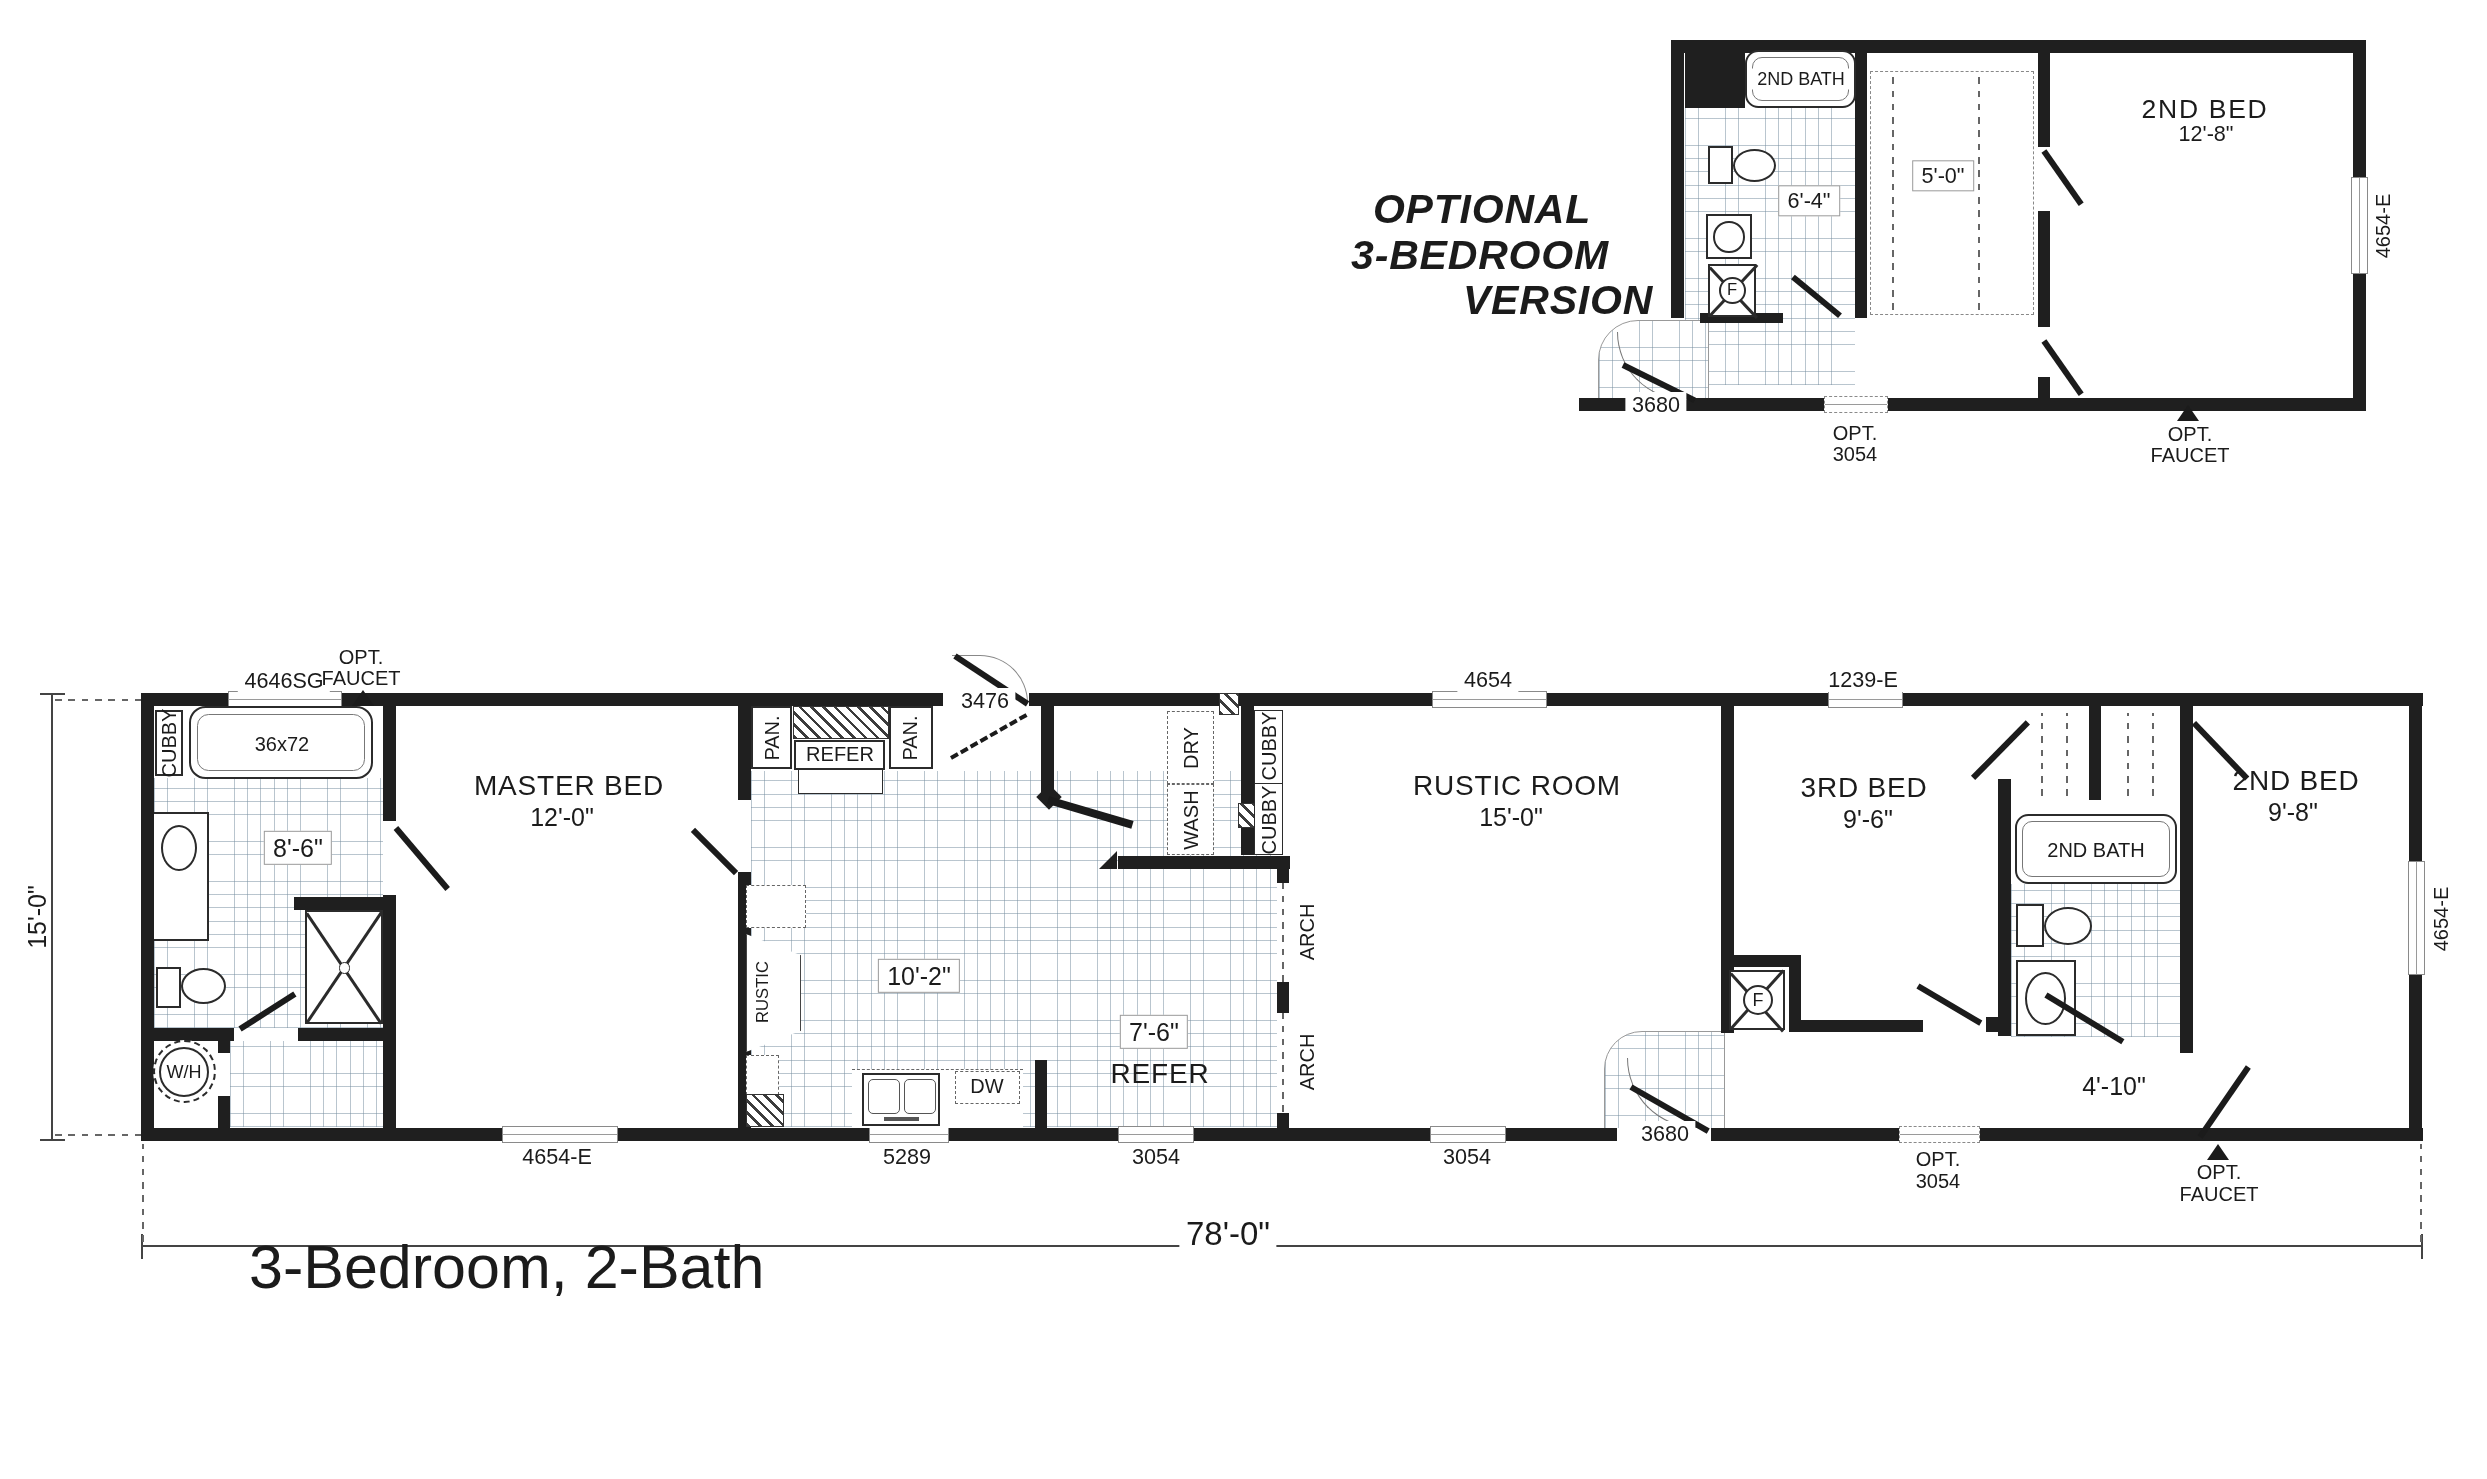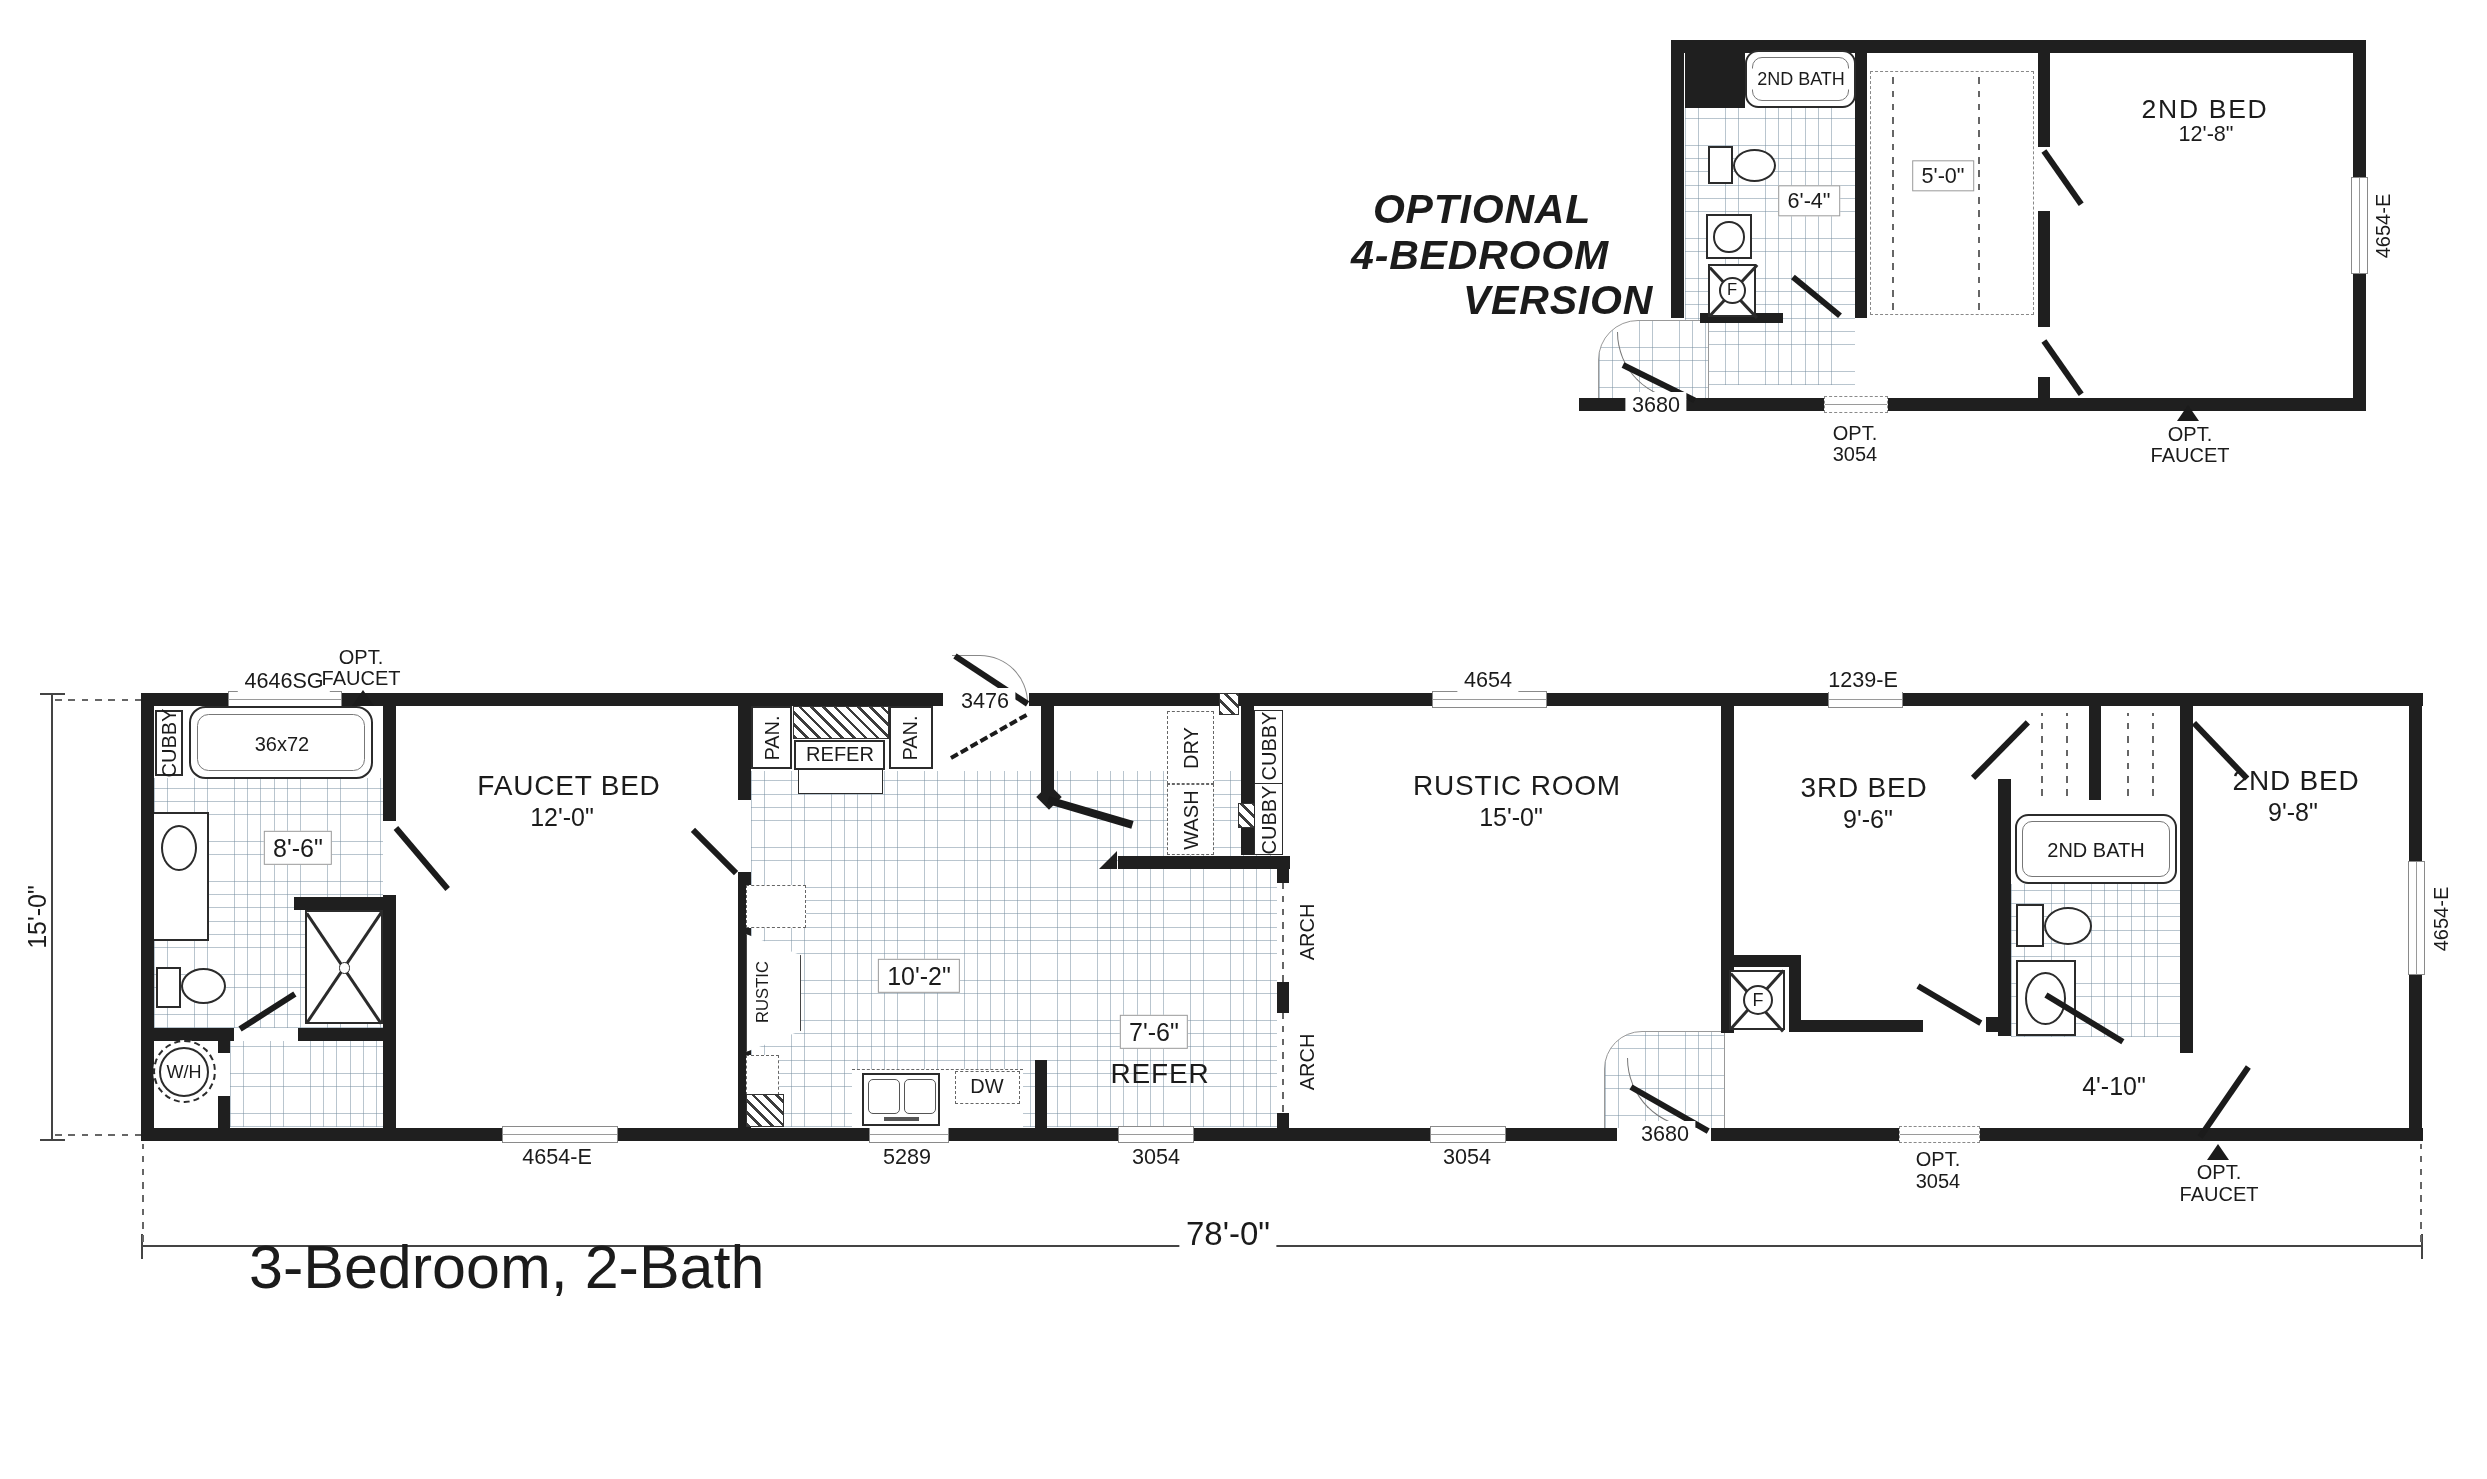--- a/index.html
+++ b/index.html
@@ -37,21 +37,21 @@
   .dashline{position:absolute;background-image:repeating-linear-gradient(90deg,#666 0 6.6px,transparent 6.6px 13.3px);}
   .vdashline{position:absolute;background-image:repeating-linear-gradient(0deg,#666 0 6.6px,transparent 6.6px 13.3px);}
   .arc{position:absolute;border:1.7px solid #555;background:transparent;box-sizing:border-box;}
 </style>
 </head>
 <body>
 
 <div id="page">
 
   <div class="hlabel heading" style="left:1482px;top:209px;">OPTIONAL</div>
-  <div class="hlabel heading" style="left:1480px;top:255px;">4-BEDROOM</div>
+  <div class="hlabel heading" style="left:1480px;top:255px;">3-BEDROOM</div>
   <div class="hlabel heading" style="left:1558px;top:300px;">VERSION</div>
 
   <div>
 
     <div class="tile" style="left:1685px;top:106px;width:170px;height:279px;"></div>
 
     <div class="tile" style="left:1598px;top:320px;width:109px;height:80px;border:0.8px solid #999;border-top-left-radius:40px;"></div>
 
     <div class="w" style="left:1671px;top:40px;width:695px;height:13.3px;"></div>
     <div class="w" style="left:1579px;top:398px;width:787px;height:13.3px;"></div>
@@ -226,21 +226,21 @@
     <div class="w" style="left:154px;top:1028px;width:80px;height:13.3px;"></div>
     <div class="w" style="left:298px;top:1028px;width:85px;height:13.3px;"></div>
     <div class="leaf" style="left:240px;top:1026px;width:65px;transform:rotate(-32.5deg);"></div>
 
     <div class="w" style="left:218px;top:1041px;width:11.6px;height:11.6px;"></div>
     <div class="w" style="left:218px;top:1096px;width:11.6px;height:31.5px;"></div>
     <div class="circ" style="left:153px;top:1040px;width:63px;height:63px;border-style:dashed;"></div>
     <div class="circ" style="left:159px;top:1047px;width:50px;height:50px;"></div>
     <div class="hlabel f22" style="left:184px;top:1072px;">W/H</div>
 
-    <div class="hlabel f34" style="left:569px;top:786px;">FAUCET BED</div>
+    <div class="hlabel f34" style="left:569px;top:786px;">MASTER BED</div>
     <div class="hlabel f30" style="left:562px;top:817px;">12'-0"</div>
     <div class="w" style="left:738px;top:693px;width:13.3px;height:107px;"></div>
     <div class="w" style="left:738px;top:872px;width:13.3px;height:269px;"></div>
     <div class="leaf" style="left:693px;top:827px;width:61px;transform:rotate(45deg);"></div>
 
     <div class="fx" style="left:751px;top:706px;width:41px;height:63px;"></div>
     <div class="vlabel f24" style="left:772px;top:738px;">PAN.</div>
     <div class="hatch" style="left:793px;top:706px;width:96px;height:33px;"></div>
     <div class="fx" style="left:794px;top:740px;width:91px;height:30px;"></div>
     <div class="hlabel f24" style="left:840px;top:754px;">REFER</div>

